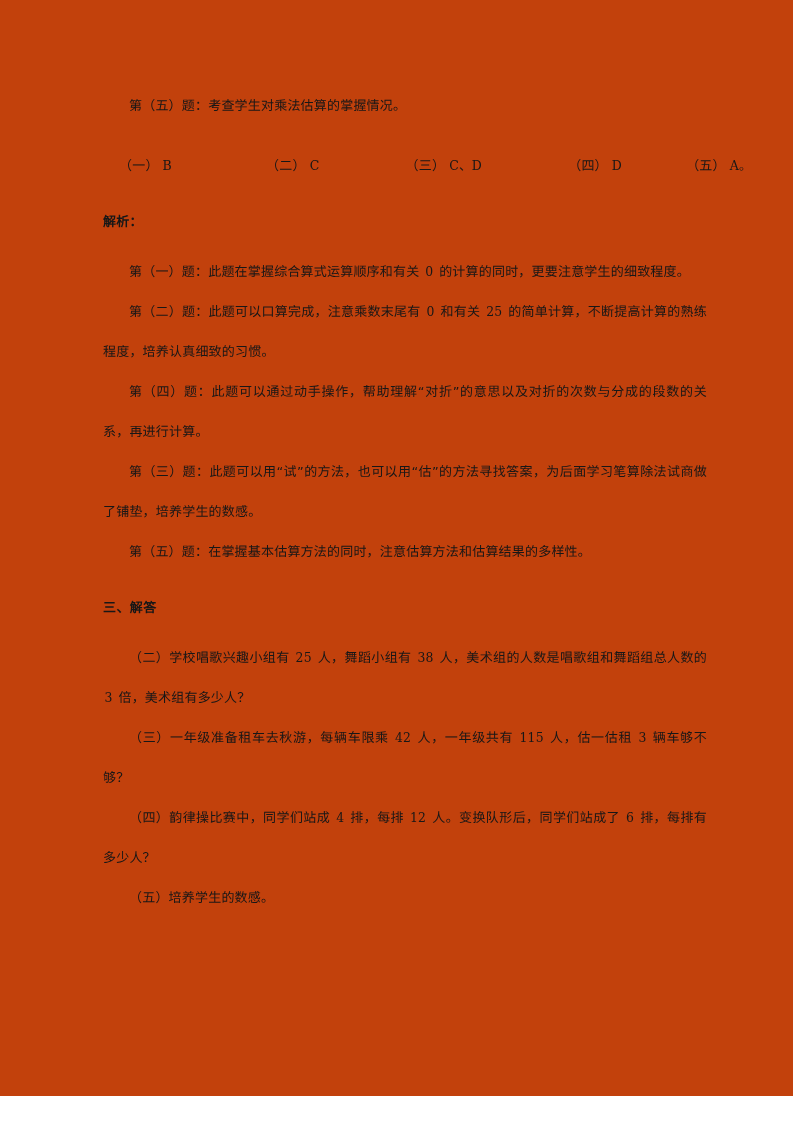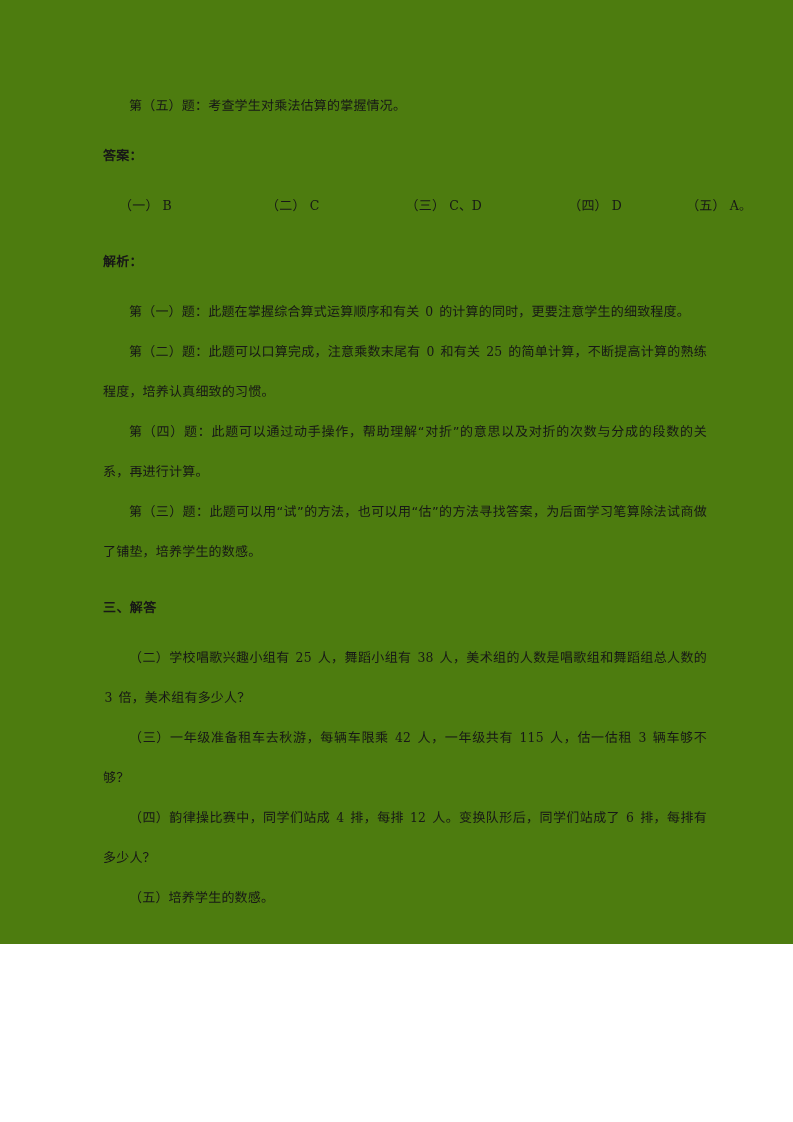--- a/index.html
+++ b/index.html
@@ -11,24 +11,24 @@
   body {
     width: 793px;
     height: 1122px;
     font-family: "DejaVu Sans", "Liberation Sans", sans-serif;
     color: #1a1a1a;
     -webkit-font-smoothing: antialiased;
   }
   .page {
     position: relative;
     width: 793px;
-    height: 944px;
+    height: 1096px;
     box-sizing: border-box;
     padding: 86px 86px 60px 103px;
-    background: #4d7c0f;
+    background: #c2410c;
     overflow: hidden;
   }
   .doc {
     width: 604px;
     font-size: 13.0px;
     line-height: 1.0;
   }
   
   .para {
     margin: 0 0 0 0;
@@ -90,21 +90,20 @@
 </head>
 <body>
 
 <div class="page">
   <div class="doc">
 
     <p class="para indent">第（五）题：考查学生对乘法估算的掌握情况。</p>
 
     <div class="gap-sm"></div>
 
-    <p class="para bold">答案：</p>
 
     <div class="gap-sm"></div>
 
     <div class="answer-row">
       <span class="answer-item"><span class="num">（一）</span><span class="val">B</span></span><span class="sp-1"></span><span class="answer-item"><span class="num">（二）</span><span class="val">C</span></span><span class="sp-2"></span><span class="answer-item"><span class="num">（三）</span><span class="val">C、D</span></span><span class="sp-3"></span><span class="answer-item"><span class="num">（四）</span><span class="val">D</span></span><span class="sp-4"></span><span class="answer-item"><span class="num">（五）</span><span class="val">A。</span></span>
     </div>
 
     <div class="gap-md"></div>
 
     <p class="para bold">解析：</p>
@@ -112,20 +111,21 @@
     <div class="gap-sm"></div>
 
     <p class="para indent">第（一）题：此题在掌握综合算式运算顺序和有关 <span class="lat">0</span> 的计算的同时，更要注意学生的细致程度。</p>
 
     <p class="para indent">第（二）题：此题可以口算完成，注意乘数末尾有 <span class="lat">0</span> 和有关 <span class="lat">25</span> 的简单计算，不断提高计算的熟练程度，培养认真细致的习惯。</p>
 
     <p class="para indent">第（四）题：此题可以通过动手操作，帮助理解“对折”的意思以及对折的次数与分成的段数的关系，再进行计算。</p>
 
     <p class="para indent">第（三）题：此题可以用“试”的方法，也可以用“估”的方法寻找答案，为后面学习笔算除法试商做了铺垫，培养学生的数感。</p>
 
+    <p class="para indent">第（五）题：在掌握基本估算方法的同时，注意估算方法和估算结果的多样性。</p>
 
     <div class="gap-md"></div>
 
     <p class="para heading">三、解答</p>
 
     <div class="gap-sm"></div>
 
 
     <p class="para indent">（二）学校唱歌兴趣小组有 <span class="lat">25</span> 人，舞蹈小组有 <span class="lat">38</span> 人，美术组的人数是唱歌组和舞蹈组总人数的 <span class="lat">3</span> 倍，美术组有多少人？</p>
 

